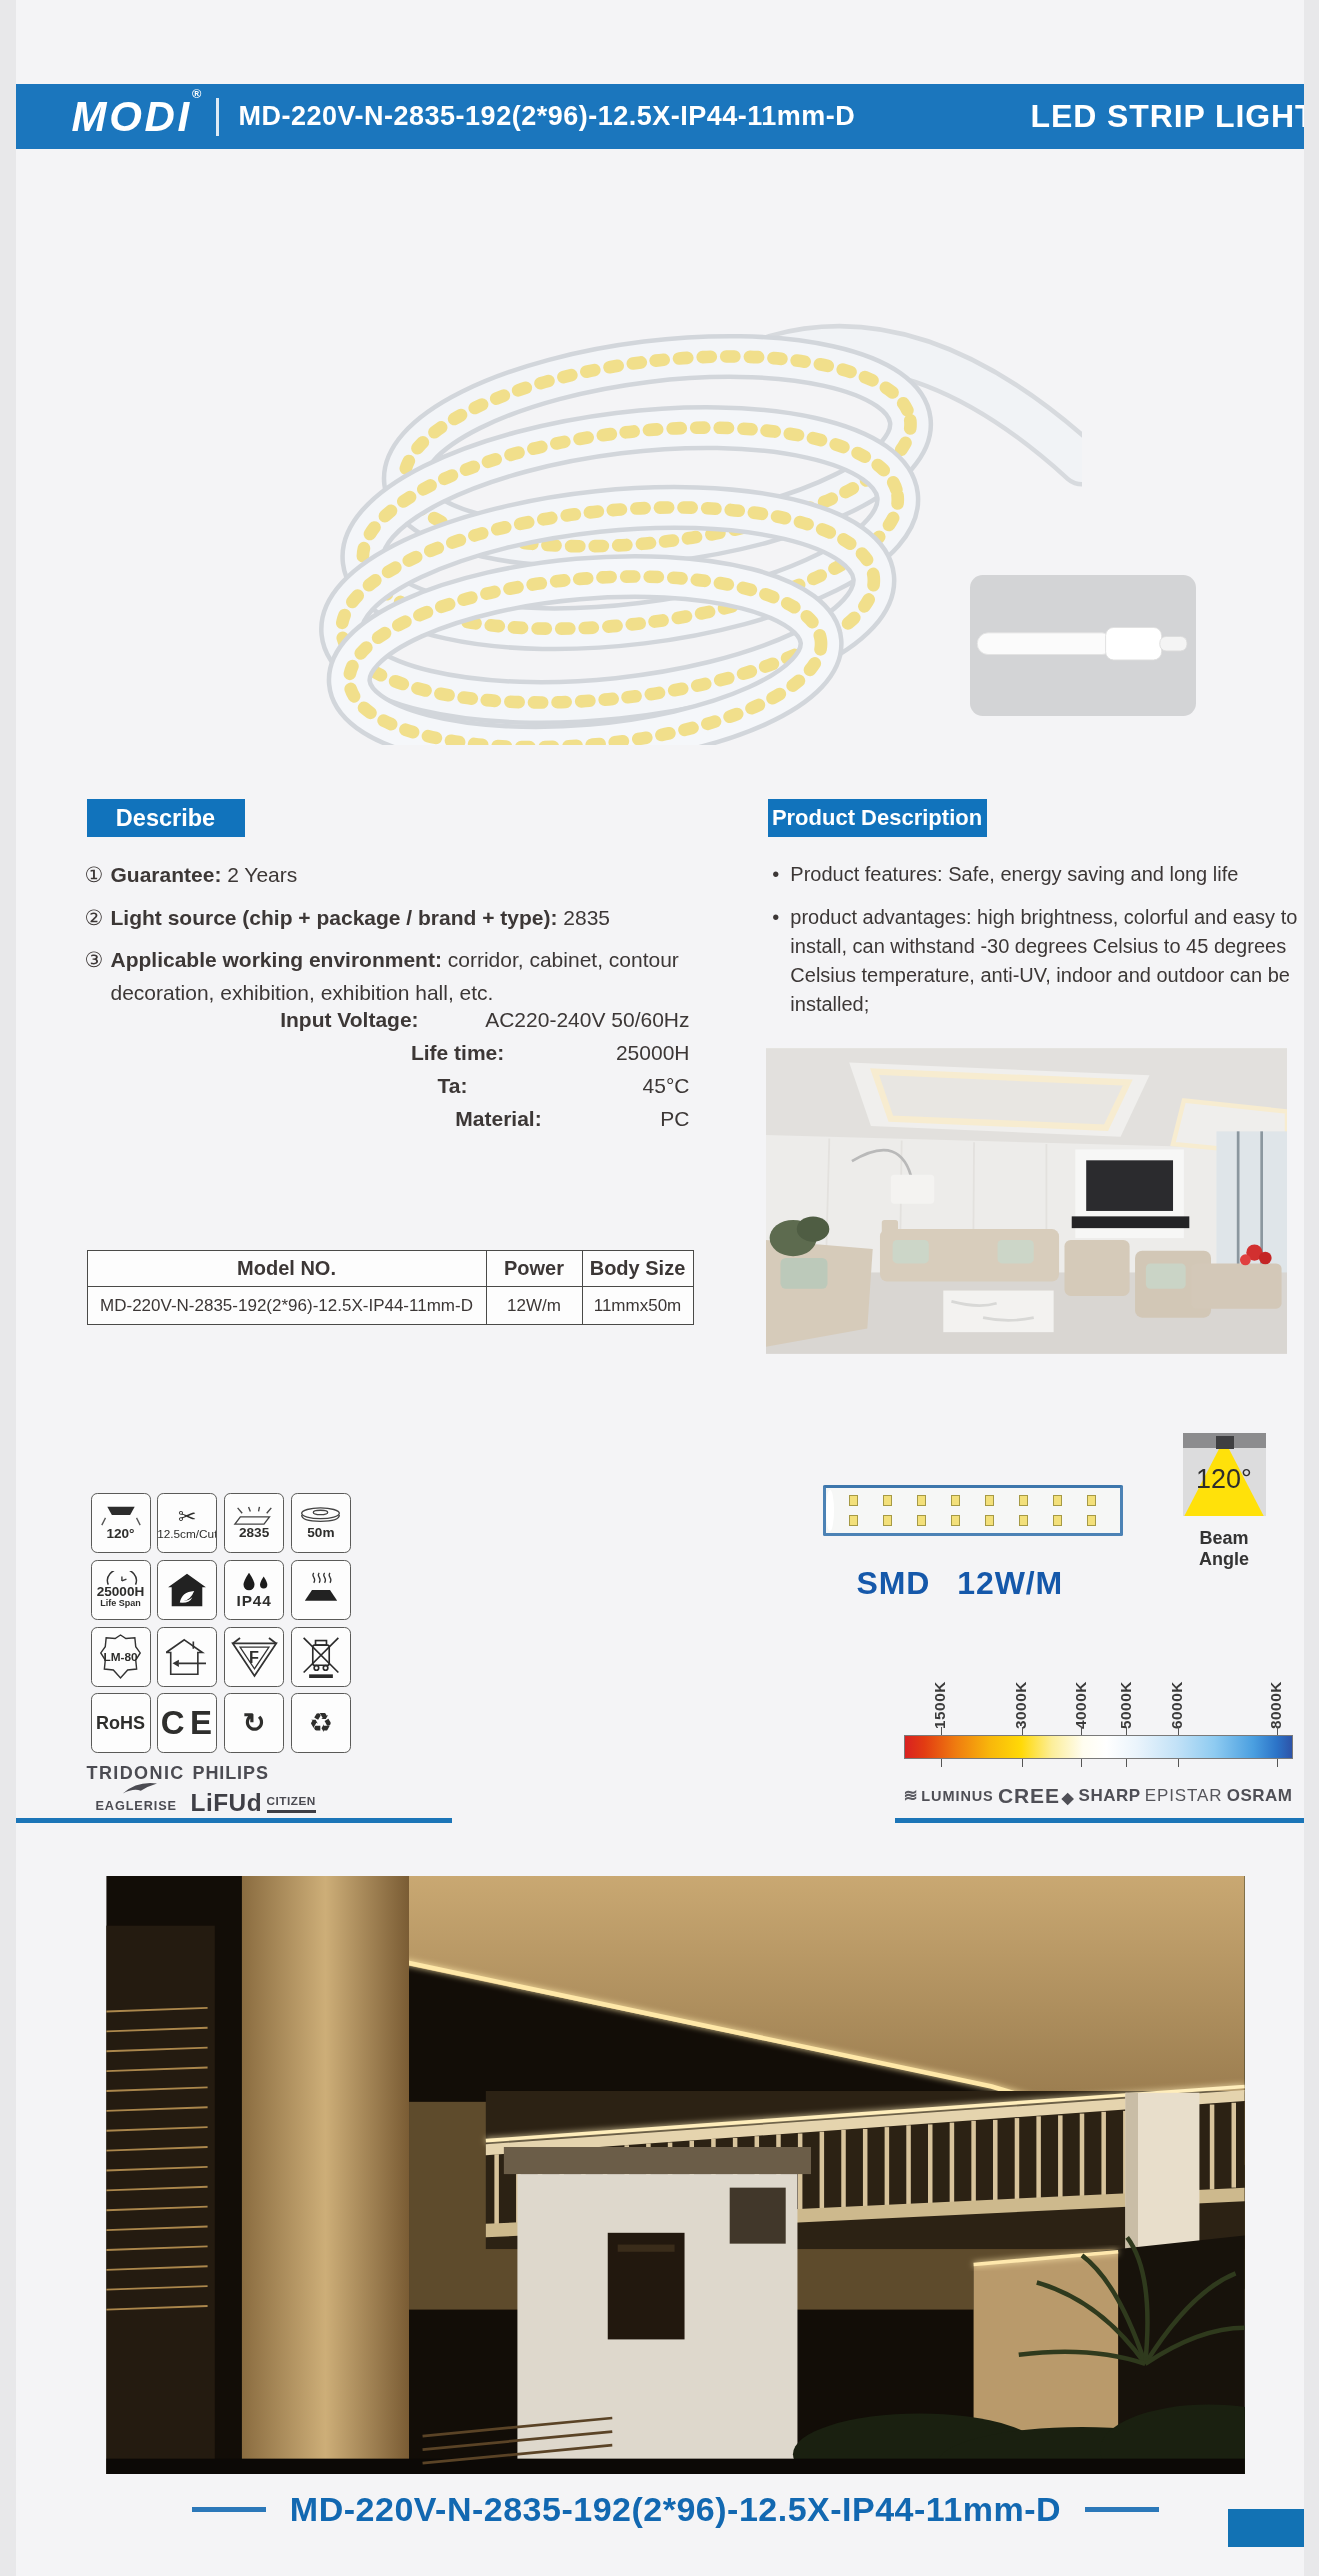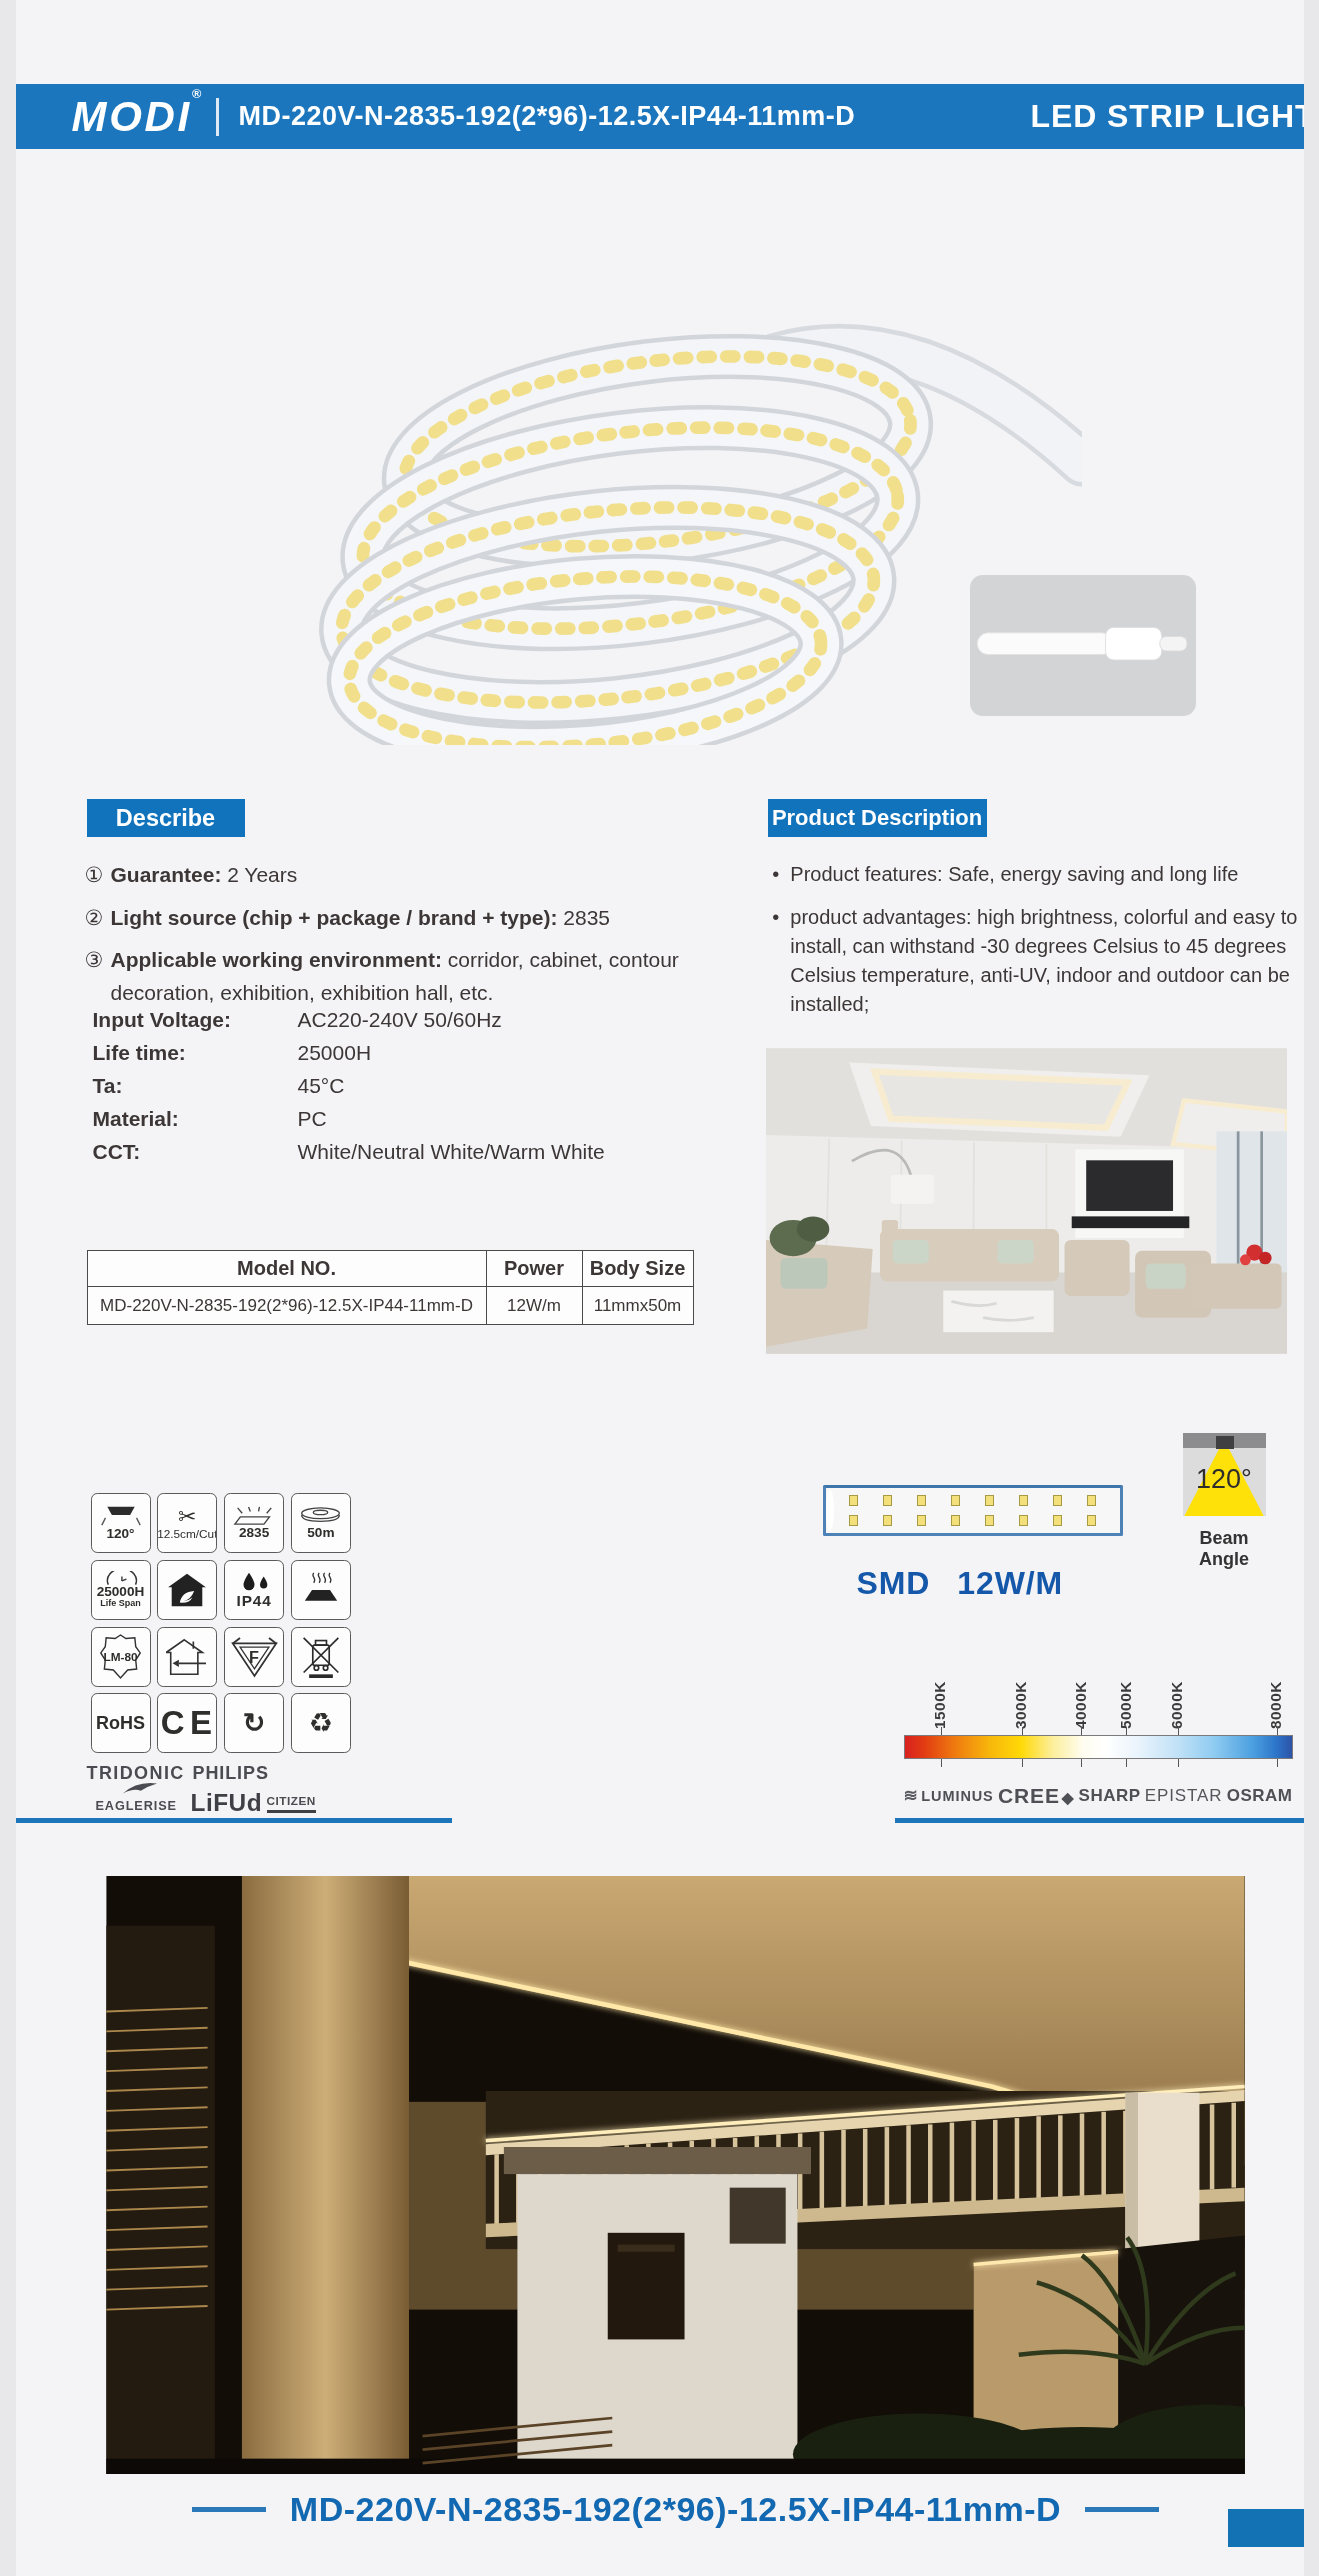--- a/index.html
+++ b/index.html
@@ -25,21 +25,21 @@
 
   
   .describe-list { position:absolute; left:69px; top:859px; width:624px; font-size:21px; color:#3c3736; }
   .d-item { display:flex; margin-bottom:10px; line-height:1.55; }
   .d-num { margin-right:7.2px; flex:0 0 auto; }
   .d-bold { font-weight:bold; white-space:pre-wrap;text-align:center; }
   .d-rest { white-space:pre-wrap;text-align:right; }
   .d-text { display:inline; }
 
   .spec-list { position:absolute; left:77px; top:1003px; width:597px; font-size:21px; color:#3c3736; }
-  .spec-row { display:flex; height:33px; align-items:center; }
+  .spec-row { display:flex; height:33px; align-items:center;justify-content:flex-end; }
   .spec-label { width:205px; font-weight:bold; }
 
   
   .model-table { position:absolute; left:71px; top:1250px; border-collapse:collapse; table-layout:fixed; }
   .model-table th, .model-table td { border:1.8px solid #4a4a48; text-align:center; color:#3c3736; background:#fdfdfd; }
   .model-table th { font-size:20px; font-weight:bold; height:36px; }
   .model-table td { font-size:17px; height:38px; }
   .col-model { width:399px; } .col-power { width:96px; } .col-size { width:111px; }
 
   
@@ -189,24 +189,20 @@
         <span class="spec-label">Life time:</span>
         <span>25000H</span>
       </div>
     <div class="spec-row">
         <span class="spec-label">Ta:</span>
         <span>45°C</span>
       </div>
     <div class="spec-row">
         <span class="spec-label">Material:</span>
         <span>PC</span>
-      </div>
-    <div class="spec-row">
-        <span class="spec-label">CCT:</span>
-        <span>White/Neutral White/Warm White</span>
       </div>
   </div>
 
   <table class="model-table">
     <tbody>
         <tr>
       <th class="col-model">Model NO.</th>
       <th class="col-power">Power</th>
       <th class="col-size">Body Size</th>
     </tr>

